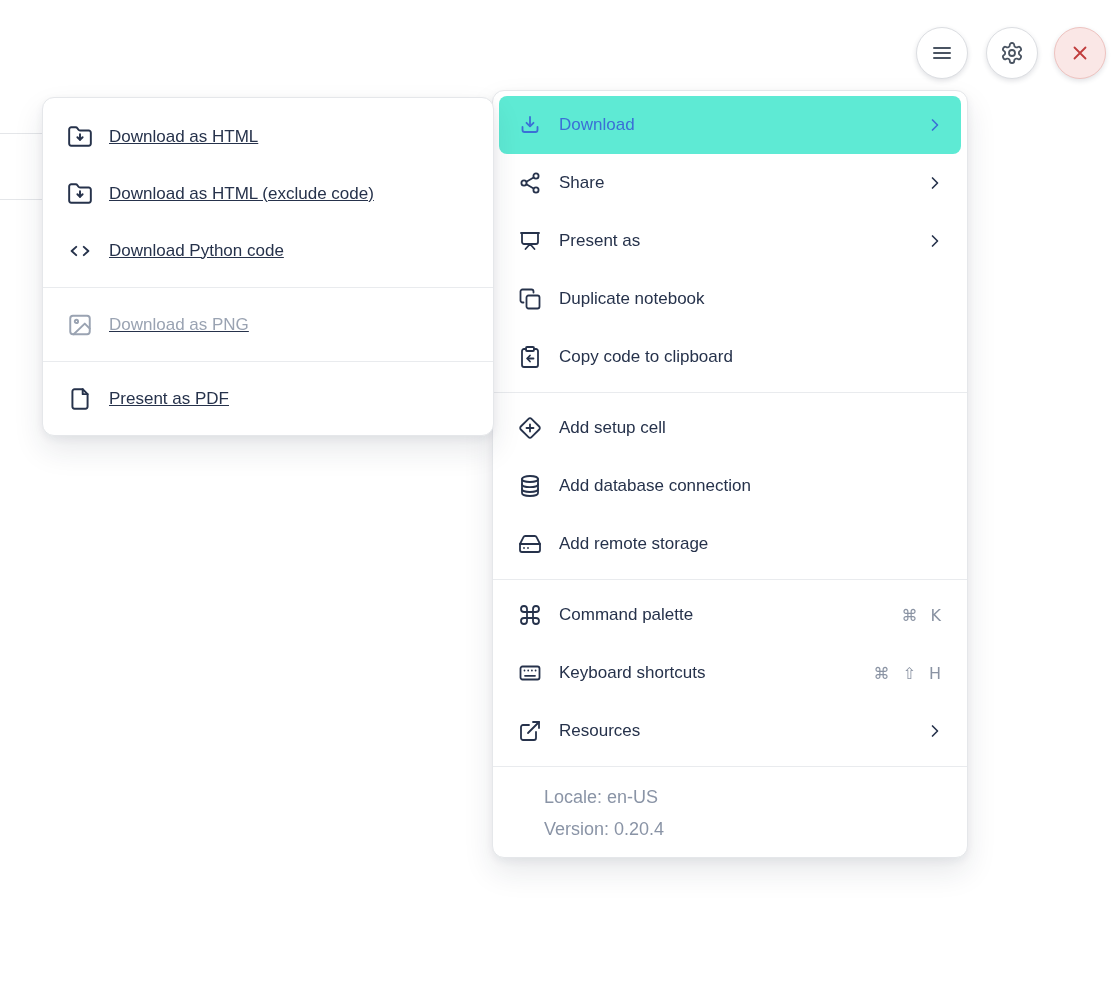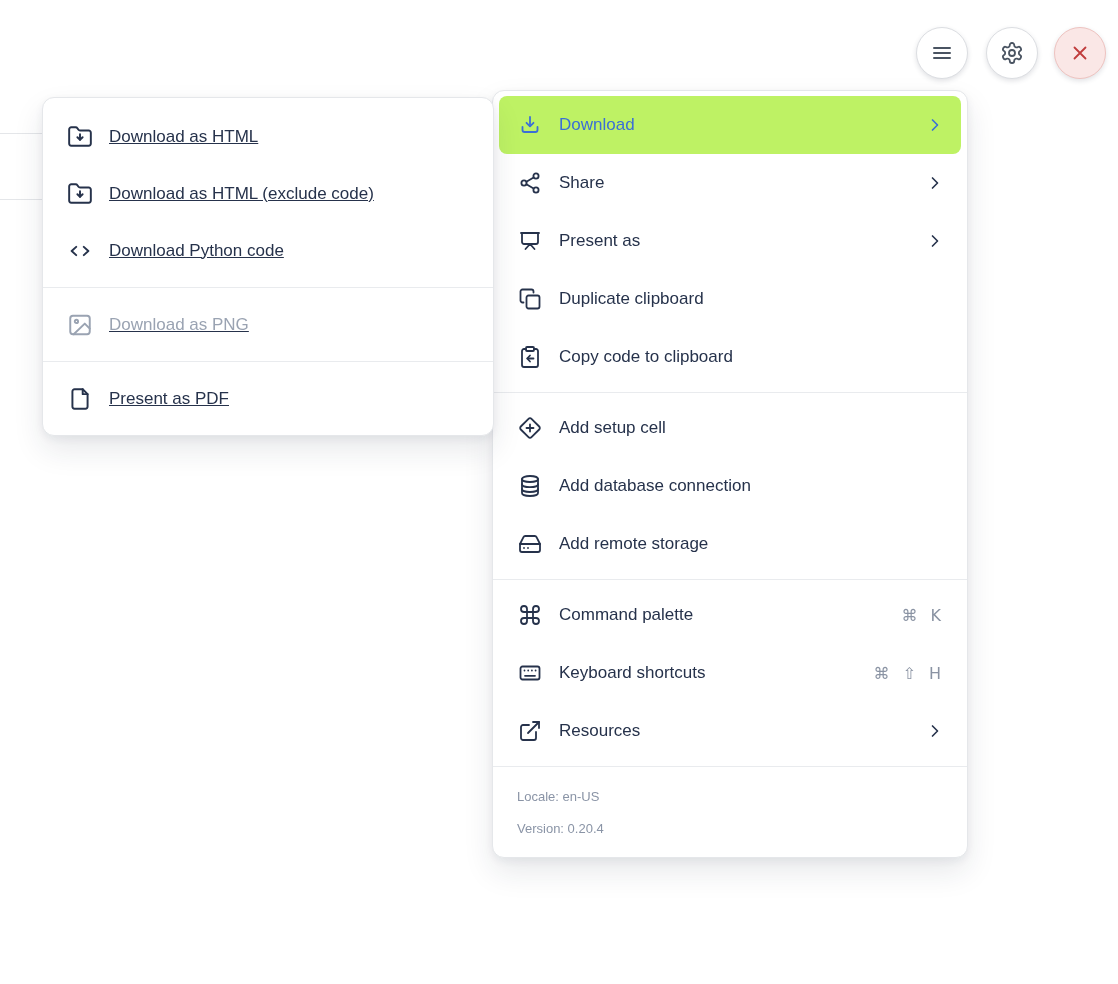--- a/index.html
+++ b/index.html
@@ -32,32 +32,32 @@
 
   .mi{
     display:flex;align-items:center;margin:0 6px;padding:0 14px 0 18px;
     border-radius:8px;font-size:17px;gap:16px;cursor:pointer;color:#26324b;
     white-space:nowrap;
   }
   .submenu .mi{height:57px;}
   .mainmenu .mi{height:58px;}
   .mi .ico{width:26px;height:26px;display:flex;align-items:center;justify-content:center;flex:0 0 auto;}
   .mi .lbl{flex:1;overflow:hidden;}
-  .mi.hl{background:#bef264;color:#3b6fd6;}
+  .mi.hl{background:#5eead4;color:#3b6fd6;}
   .mi.disabled{color:#9aa3b2;cursor:default;}
   .mi .chev{flex:0 0 auto;display:flex;margin-right:2px;}
   .mi .shortcut{
     flex:0 0 auto;color:#8a93a3;font-size:16px;letter-spacing:4px;
     font-family:"DejaVu Sans",sans-serif;margin-right:2px;
   }
   .sep{height:1px;background:#e9ebee;margin:6px 0;}
   .submenu .sep{margin:8px 0;}
 
   .menu-footer{padding:8px 24px 12px 24px;}
-  .menu-footer div{font-size:13px;line-height:32px;color:#8a94a6;}
+  .menu-footer div{font-size:18px;line-height:32px;color:#8a94a6;margin-left:27px;}
 
   svg{display:block;}
 </style>
 </head>
 <body>
 
 <div class="bg-line" style="top:133px"></div>
 <div class="bg-line" style="top:199px"></div>
 
 <div class="circle-btn" style="left:916px;top:27px">
@@ -134,21 +134,21 @@
     </span>
   </div>
 
   <div class="mi">
     <span class="ico">
       <svg width="24" height="24" viewBox="0 0 24 24" fill="none" stroke="currentColor" stroke-width="1.8" stroke-linecap="round" stroke-linejoin="round">
         <rect width="13" height="13" x="8.5" y="8.5" rx="2"></rect>
         <path d="M5.5 15.5H4.5a2 2 0 0 1-2-2v-9a2 2 0 0 1 2-2h9a2 2 0 0 1 2 2v1"></path>
       </svg>
     </span>
-    <span class="lbl">Duplicate clipboard</span>
+    <span class="lbl">Duplicate notebook</span>
   </div>
 
   <div class="mi">
     <span class="ico">
       <svg width="24" height="24" viewBox="0 0 24 24" fill="none" stroke="currentColor" stroke-width="1.8" stroke-linecap="round" stroke-linejoin="round">
         <rect width="8" height="4" x="8" y="2" rx="1"></rect>
         <path d="M8 4H6a2 2 0 0 0-2 2v14a2 2 0 0 0 2 2h12a2 2 0 0 0 2-2V6a2 2 0 0 0-2-2h-2"></path>
         <path d="M15.5 13.5h-6"></path>
           <path d="m12 10.5-2.8 3 2.8 3"></path>
       </svg>

